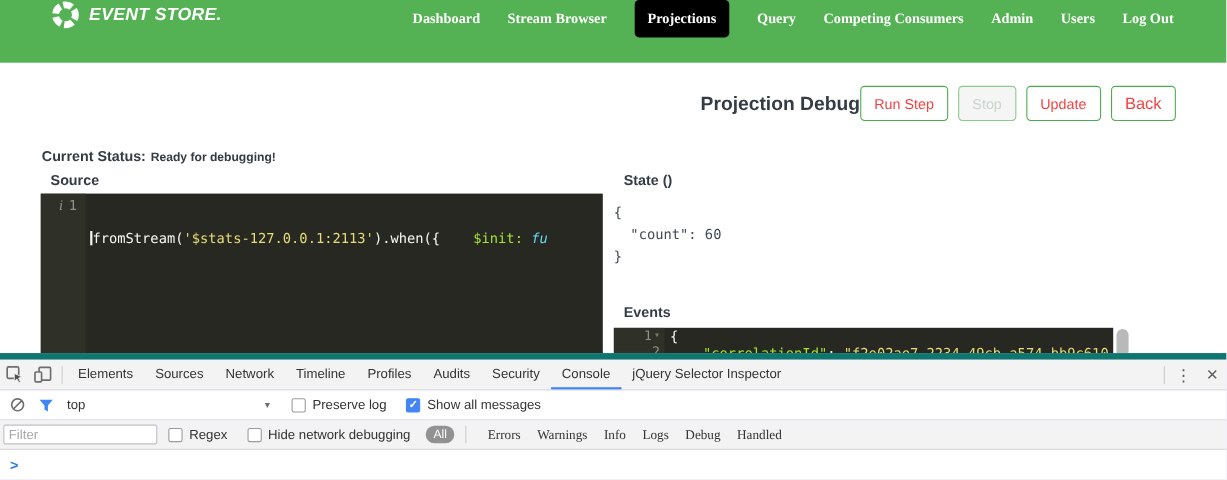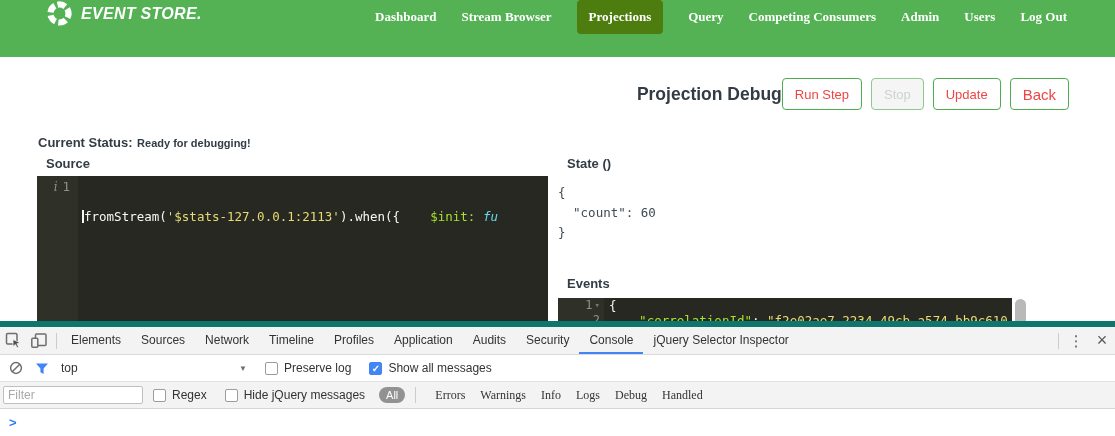--- a/index.html
+++ b/index.html
@@ -9,21 +9,21 @@
 
   
   .navbar { height:57px; background:#54b254; display:flex; align-items:flex-start;
     justify-content:space-between; padding:0 48px 0 46px; flex:0 0 auto; }
   .brand { display:flex; align-items:center; gap:8px; }
   .brand-text { color:#fff; font-weight:bold; font-style:italic; font-size:16px;
     letter-spacing:.3px; white-space:nowrap; }
   .nav-items { display:flex; align-items:center; }
   .nav-item { color:#fff; font-weight:bold; font-size:13px; margin-left:25px;
     padding:9px 0; cursor:pointer; white-space:nowrap;font-family:Liberation Serif, serif; }
-  .nav-item.active { background:#4d7c0f; border-radius:4px; padding:9px 12px; }
+  .nav-item.active { background:#000000; border-radius:4px; padding:9px 12px; }
 
   
   .content { height:264px; overflow:hidden; padding:0 46px 0 37px; flex:0 0 auto; }
   .page-header { display:flex; justify-content:flex-end; align-items:center;
     margin-top:21px; height:32px; }
   .page-title { font-size:17.5px; font-weight:bold; color:#333c45; margin-left:7px; }
   .actions { display:flex; gap:9px; }
   .btn { height:32px; padding:0 12px; background:#fff; border:1px solid #4cae4c;
     border-radius:4px; color:#ef4444; font-size:13px; font-family:"Liberation Sans",sans-serif;
     cursor:pointer; }
@@ -205,21 +205,20 @@
           <rect x="1.8" y="6.2" width="6" height="9" rx="1" fill="#f3f3f3" stroke="#6e6e6e" stroke-width="1.5"></rect>
         </svg>
       </div>
       <div class="dt-sep"></div>
       <div class="dt-tabs" id="dt-tabs">
           <span class="dt-tab">Elements</span>
           <span class="dt-tab">Sources</span>
           <span class="dt-tab">Network</span>
           <span class="dt-tab">Timeline</span>
           <span class="dt-tab">Profiles</span>
-          <span class="dt-tab">Application</span>
           <span class="dt-tab">Audits</span>
           <span class="dt-tab">Security</span>
           <span class="dt-tab active">Console</span>
           <span class="dt-tab">jQuery Selector Inspector</span>
         </div>
       <div class="dt-right">
         <div class="dt-sep"></div>
         <div class="dt-iconbtn">
           <span class="glyph">⋮</span>
         </div>
@@ -256,21 +255,21 @@
     </div>
 
     <div class="dt-filterbar">
       <input class="filter-input" value="" placeholder="Filter" style="">
       <div class="cb-group" style="margin-left:10px;">
         <span class="cb"></span>
         <span>Regex</span>
       </div>
       <div class="cb-group">
         <span class="cb"></span>
-        <span>Hide jQuery messages</span>
+        <span>Hide network debugging</span>
       </div>
       <span class="pill">All</span>
       <div class="dt-sep" style="margin-left:10px;"></div>
       <div id="dt-levels" style="display:flex;align-items:center;">
           <span class="dt-level">Errors</span>
           <span class="dt-level">Warnings</span>
           <span class="dt-level">Info</span>
           <span class="dt-level">Logs</span>
           <span class="dt-level">Debug</span>
           <span class="dt-level">Handled</span>

